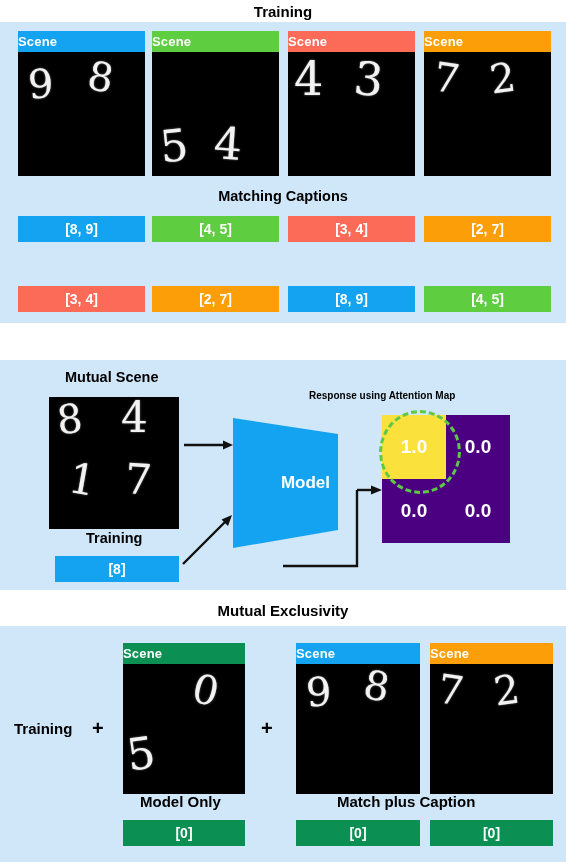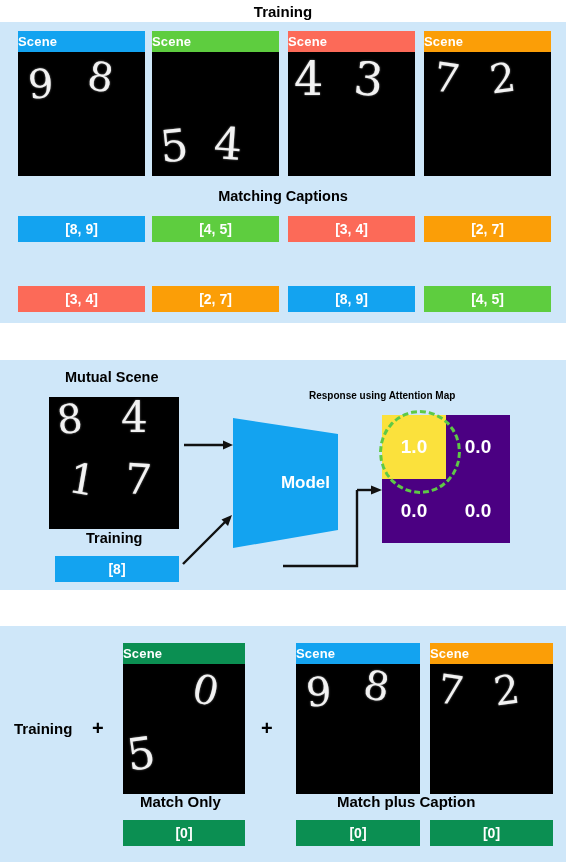--- a/index.html
+++ b/index.html
@@ -193,35 +193,36 @@
   <div class="small-title" style="left:309px;top:390px;font-size:10px;">Response using Attention Map</div>
 
   <div class="attn" style="left:382px;top:415px;width:128px;height:128px;">
     <div class="attn-cell hot" style="background:#fbe13c;">1.0</div>
     <div class="attn-cell" style="background:#4b0082;">0.0</div>
     <div class="attn-cell" style="background:#4b0082;">0.0</div>
     <div class="attn-cell" style="background:#4b0082;">0.0</div>
   </div>
   <div class="highlight-ring" style="left:379px;top:410px;width:82px;height:84px;"></div>
 
+  <div class="band-title" style="top:601px;height:20px;line-height:20px;font-size:15px;">Mutual Exclusivity</div>
 
   <div class="panel-bg" style="top:626px;height:236px;"></div>
 
   <div class="me-label" style="left:14px;top:720px;">Training</div>
   <div class="plus" style="left:92px;top:717px;">+</div>
   <div class="plus" style="left:261px;top:717px;">+</div>
 
   <div class="scene-card" style="left:123px;top:643px;width:122px;">
     <div class="scene-header" style="background:#0b8f52;">Scene</div>
     <div class="scene-img" style="height:130px;">
       <span class="digit" style="left:4px;top:68px;font-size:44px;transform:rotate(-8deg);">5</span>
       <span class="digit" style="left:70px;top:6px;font-size:40px;transform:rotate(14deg);">0</span>
     </div>
   </div>
-  <div class="me-label" style="left:140px;top:793px;">Match Only</div>
+  <div class="me-label" style="left:140px;top:793px;">Model Only</div>
   <div class="cap" style="position:absolute;left:123px;top:820px;width:122px;background:#0b8f52;">[0]</div>
 
   <div class="scene-card" style="left:296px;top:643px;width:124px;">
     <div class="scene-header" style="background:#13a3f0;">Scene</div>
     <div class="scene-img" style="height:130px;">
       <span class="digit" style="left:10px;top:8px;font-size:40px;transform:rotate(-4deg);">9</span>
       <span class="digit" style="left:68px;top:2px;font-size:40px;transform:rotate(10deg);">8</span>
     </div>
   </div>
   <div class="cap" style="position:absolute;left:296px;top:820px;width:124px;background:#0b8f52;">[0]</div>

